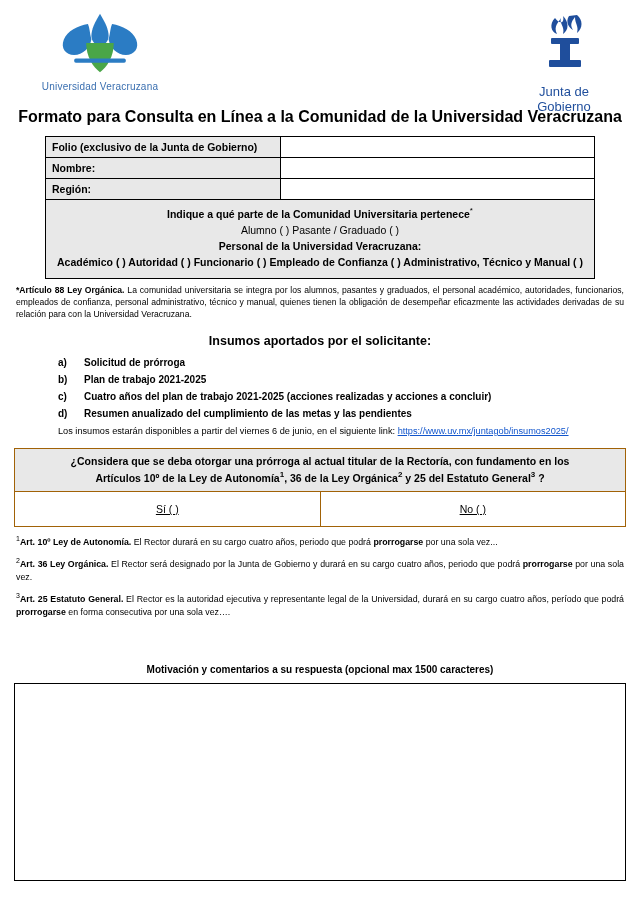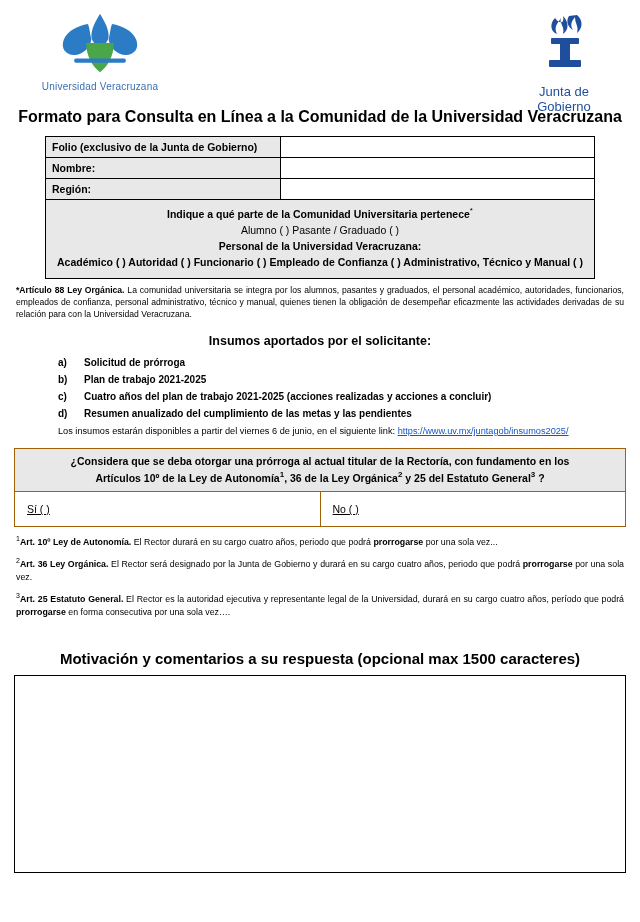--- a/index.html
+++ b/index.html
@@ -146,43 +146,43 @@
   }
   .q-head {
     background: #e8e8e8;
     text-align: center;
     font-weight: bold;
     padding: 5px 10px;
     line-height: 1.45;
   }
   .q-head .sup { font-size: 8px; vertical-align: super; }
   .q-cell {
-    text-align: left;
-    padding: 11px 12px;
+    text-align: center;
+    padding: 11px 0;
     font-size: 12px;
     background: #ffffff;
     text-decoration: underline;
   }
 
   
   .legal {
     font-size: 8.8px;
     line-height: 1.5;
     margin: 7px 2px 0 2px;
     text-align: justify;
   }
   .legal .sup { font-size: 7px; vertical-align: super; }
   .legal b { font-weight: bold; }
 
   
   .comments-title {
     text-align: center;
     font-weight: bold;
-    font-size: 15px;
-    margin: 30px 0 8px 0;
+    font-size: 10px;
+    margin: 44px 0 8px 0;
   }
   .comments-box {
     width: 612px;
     height: 198px;
     margin: 0 auto;
     border: 1px solid #000;
     box-sizing: border-box;
     background: #ffffff;
     resize: none;
     font-family: "Liberation Sans", sans-serif;

